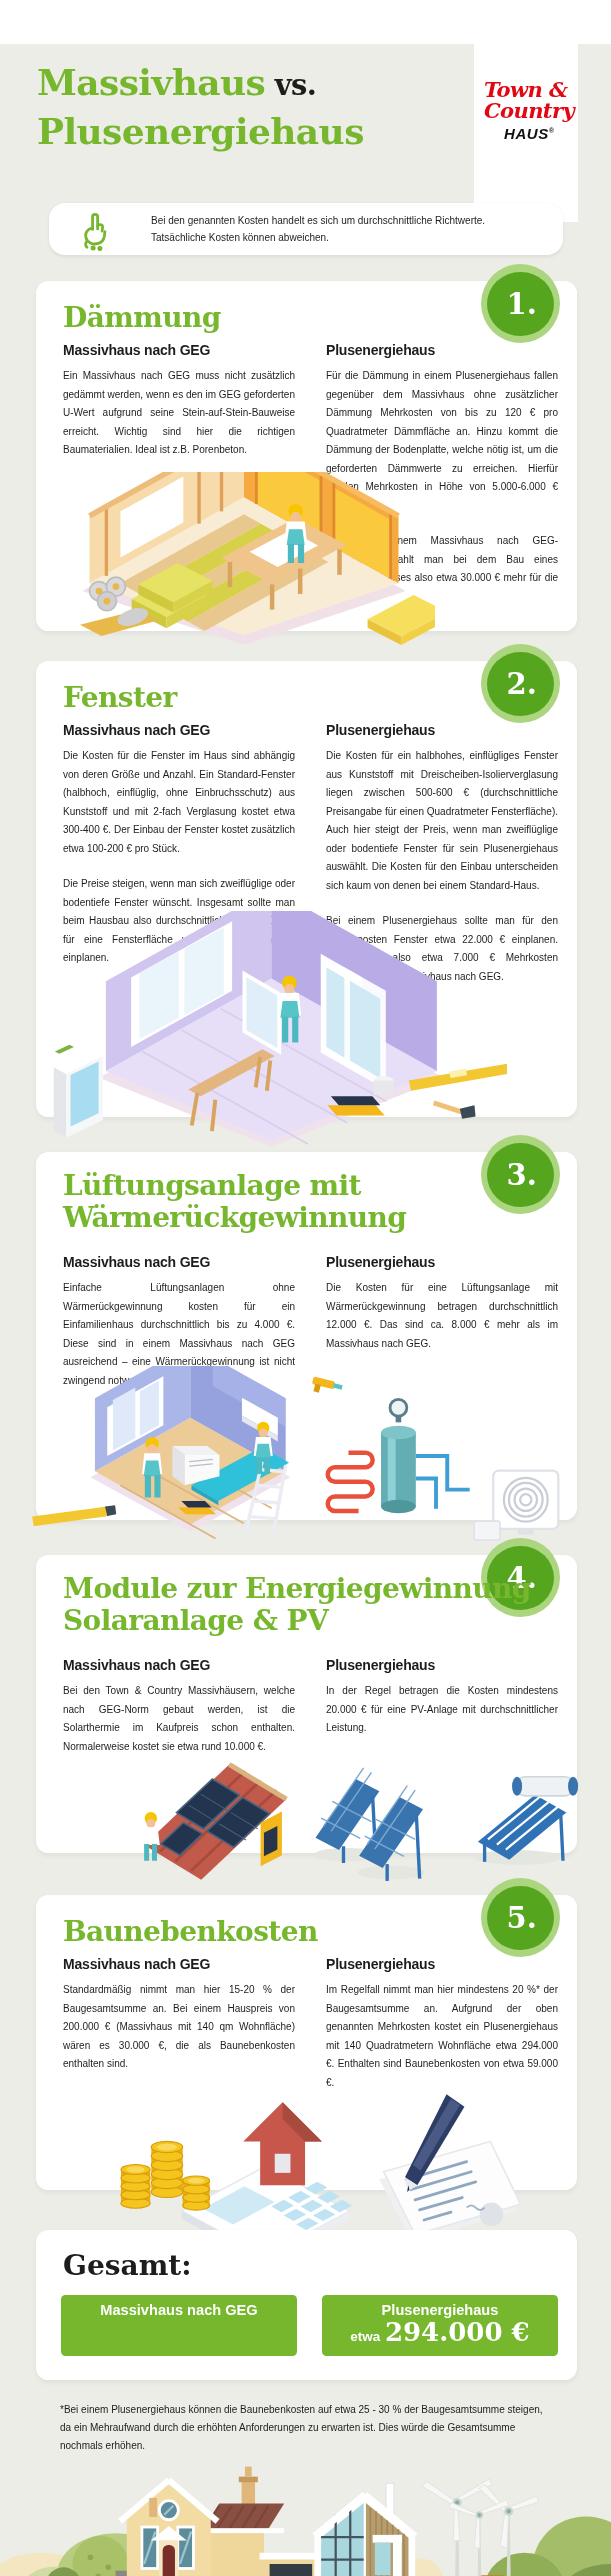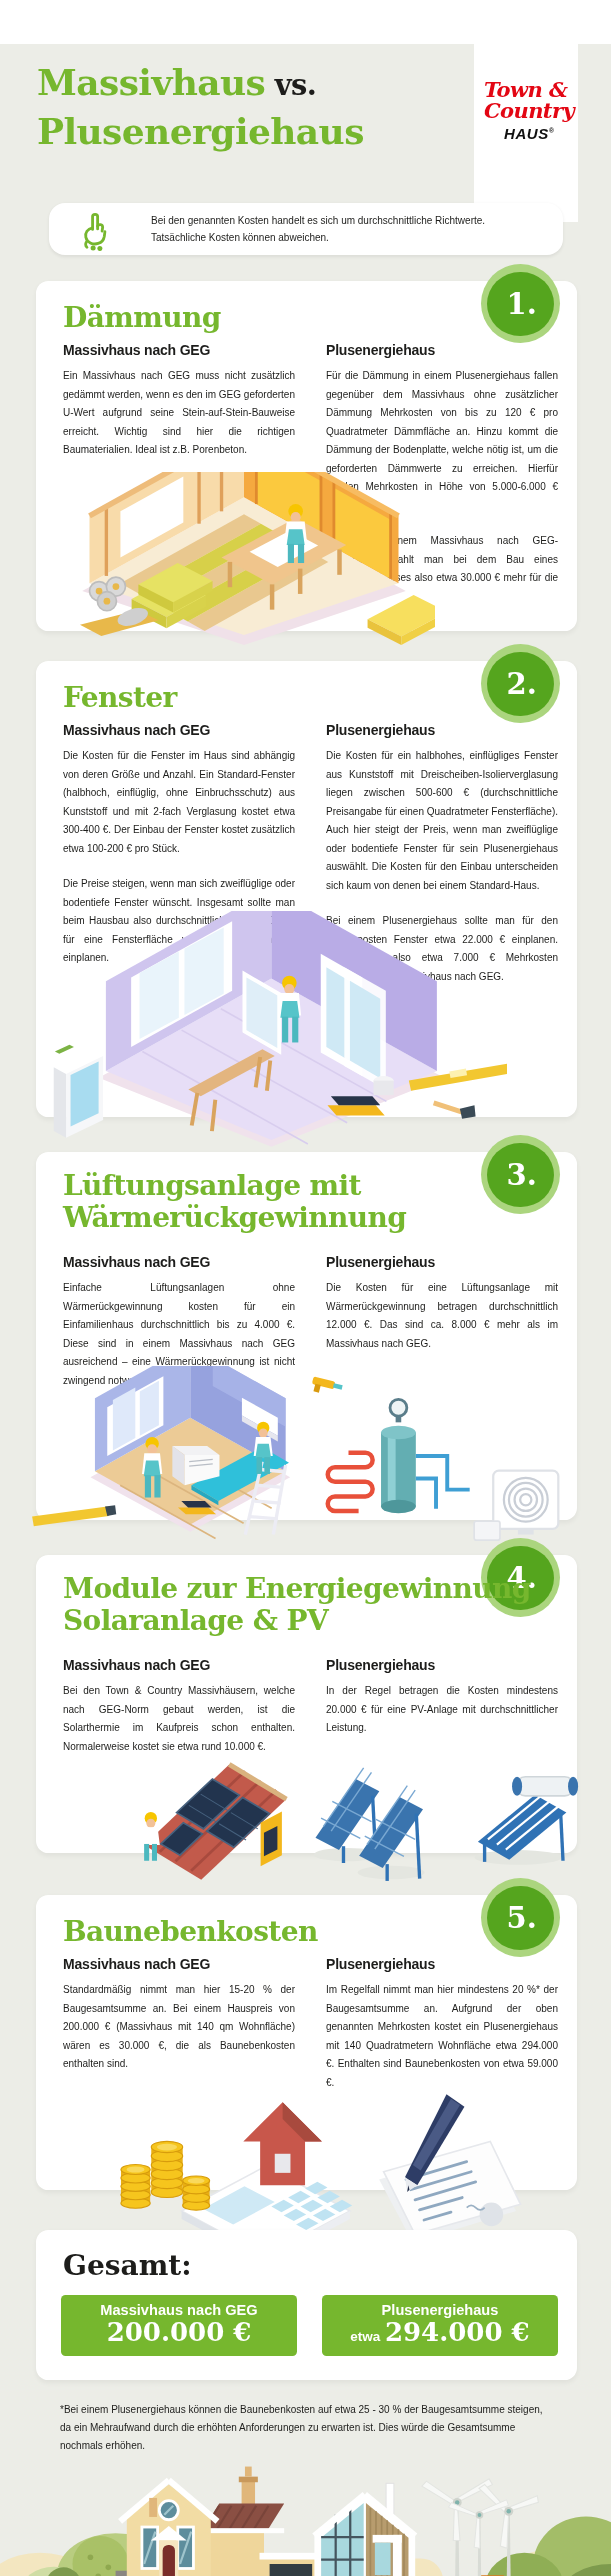--- a/index.html
+++ b/index.html
@@ -551,21 +551,20 @@
         <polygon points="560,196 538,182 542,208" fill="#e8ebef"></polygon>
         <polygon points="546,204 542,208 544,196" fill="#1d2743"></polygon>
       </g>
     </svg>
   </div>
 
   <div class="card" id="card-gesamt">
     <div class="gesamt-heading">Gesamt:</div>
     <div class="total-btn left">
       <div class="btn-label">Massivhaus nach GEG</div>
-      <div class="btn-value">200.000 €</div>
     </div>
     <div class="total-btn right">
       <div class="btn-label">Plusenergiehaus</div>
       <div class="btn-value"><span class="btn-prefix">etwa</span><span>294.000 €</span></div>
     </div>
   </div>
 
   <div class="footnote">*Bei einem Plusenergiehaus können die Baunebenkosten auf etwa 25 - 30 % der Baugesamtsumme steigen, da ein Mehraufwand durch die erhöhten Anforderungen zu erwarten ist. Dies würde die Gesamtsumme nochmals erhöhen.</div>
 
   <svg class="footer-art" viewBox="0 0 1090 300">

